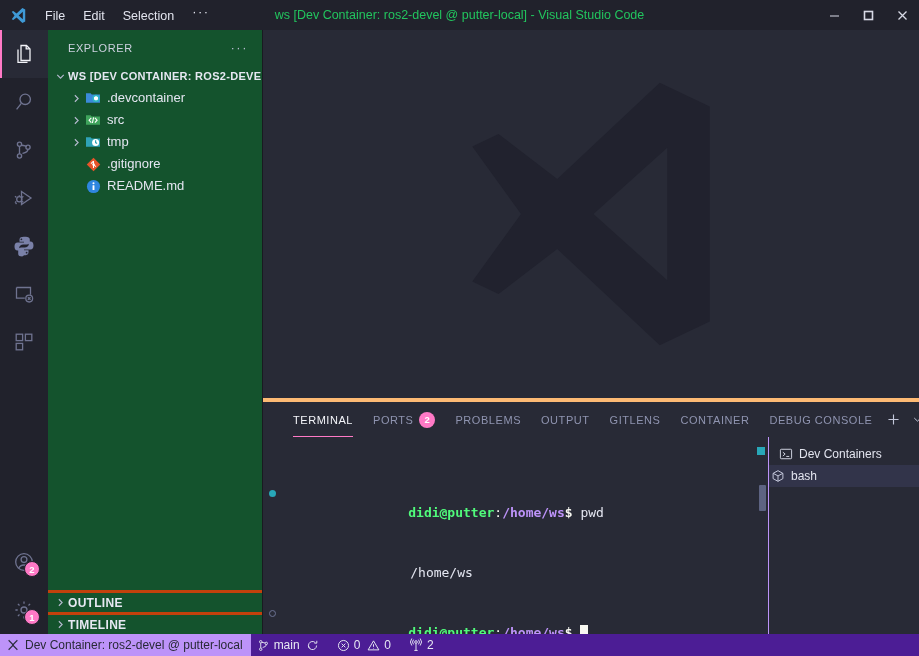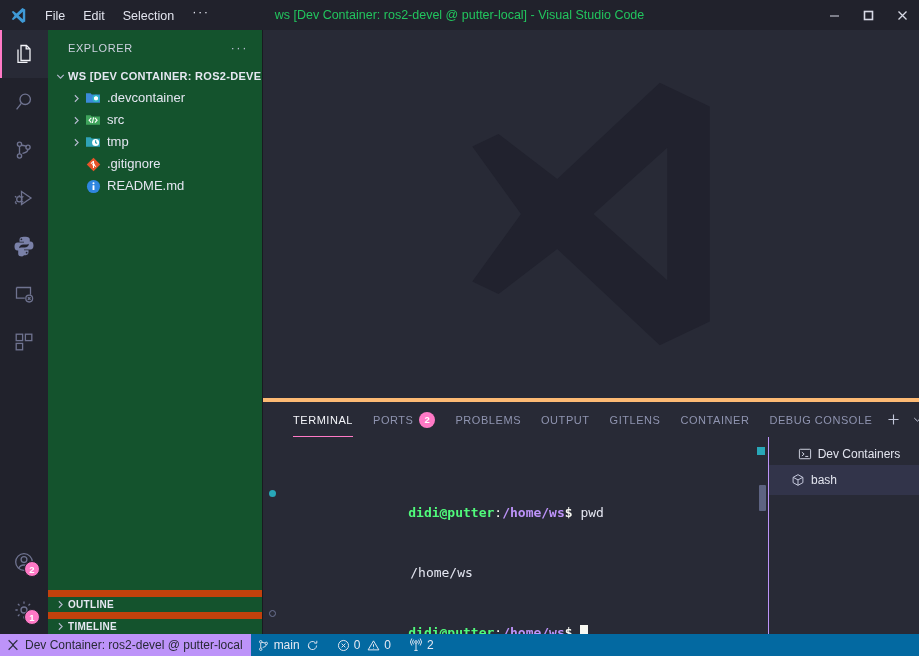--- a/index.html
+++ b/index.html
@@ -77,23 +77,23 @@
   .chev { width: 16px; height: 16px; display: flex; align-items: center; justify-content: center; color: #b6bad0; flex: 0 0 16px; }
   .chev svg { display: block; }
   .tree-row {
     height: 22px; display: flex; align-items: center; font-size: 13px; color: #e4e6f1;
     padding-left: 20px; white-space: nowrap;
   }
   .ficon { width: 18px; height: 16px; display: flex; align-items: center; justify-content: center; flex: 0 0 18px; margin-right: 5px; }
   .ficon svg { display: block; }
   .tree-row .label { line-height: 16px; }
   .sb-section {
-    height: 22px; display: flex; align-items: center; font-size: 10px; font-weight: 700;
+    height: 22px; display: flex; align-items: center; font-size: 12px; font-weight: 700;
     color: #e6e8f2; letter-spacing: .3px; padding-left: 4px;
-    border-top: 7px solid #c2410c; flex: 0 0 22px;
+    border-top: 3px solid #c2410c; flex: 0 0 22px;
   }
 
   
   .editor-col { flex: 1 1 auto; display: flex; flex-direction: column; min-width: 0; }
   .editor {
     flex: 1 1 auto; background: #282a36; position: relative; overflow: hidden;
     display: flex; align-items: center; justify-content: center;
   }
   .watermark { opacity: 1; }
   .watermark svg { display: block; }
@@ -140,34 +140,34 @@
   .term-deco { position: absolute; right: 0; top: 0; width: 14px; height: 100%; }
   .deco-mark { position: absolute; right: 3px; width: 8px; height: 8px; background: #28a7b8; }
   .scroll-thumb { position: absolute; right: 2px; width: 7px; background: #5d6382; border-radius: 1px; }
 
   .term-tabs {
     flex: 0 0 151px; background: #282a36; border-left: 1px solid #bd93f9;
     padding-top: 6px;
   }
   .tt-group {
     height: 22px; display: flex; align-items: center; padding-left: 8px;
-    font-size: 12px; color: #e2e4ee; justify-content: center;
+    font-size: 12px; color: #e2e4ee;
   }
   .tt-item {
-    height: 30px; display: flex; align-items: center; padding-left: 20px;
+    height: 22px; display: flex; align-items: center; padding-left: 0;
     font-size: 12px; color: #e2e4ee;
   }
   .tt-item.active { background: #32344a; }
   .tt-icon { width: 18px; display: flex; align-items: center; justify-content: center; margin-right: 4px; flex: 0 0 18px; }
   .tt-icon svg { display: block; }
 
   
   .statusbar {
     height: 22px; flex: 0 0 22px; display: flex; align-items: stretch;
-    background: #0369a1; color: #e6e8f2; font-size: 12px;
+    background: #4c1d95; color: #e6e8f2; font-size: 12px;
   }
   .sb-remote {
     background: #bd93f9; color: #282a36; display: flex; align-items: center;
     padding: 0 8px 0 6px; gap: 5px; font-size: 12px;
   }
   .sb-remote svg { display: block; }
   .sb-item { display: flex; align-items: center; padding: 0 6px; gap: 4px; color: #e6e8f2; }
   .sb-item svg { display: block; }
   .sb-gap { width: 6px; }
 </style>

